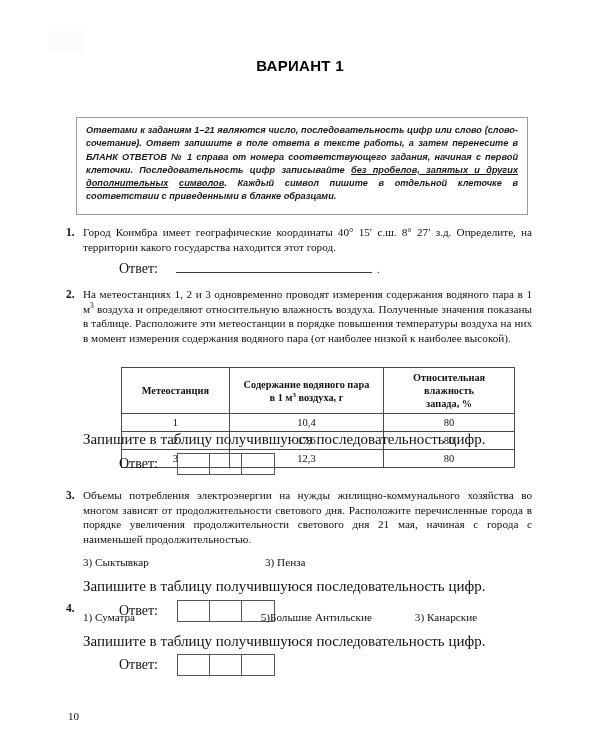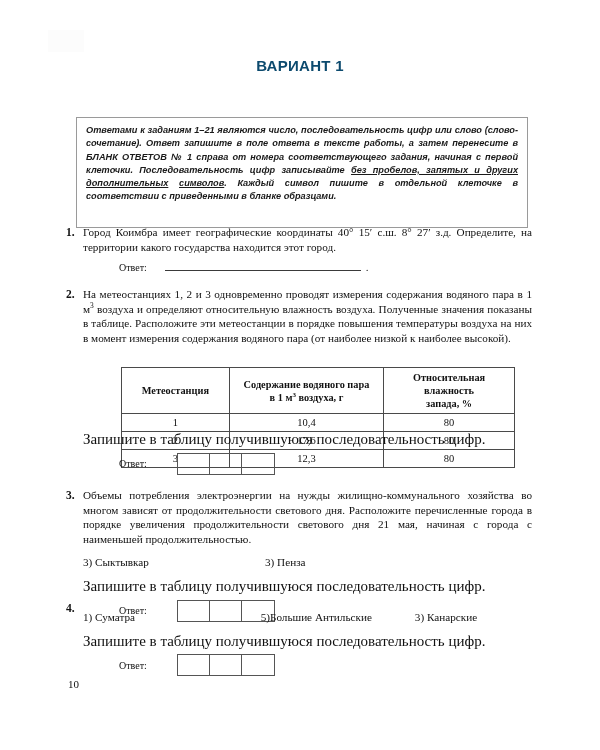--- a/index.html
+++ b/index.html
@@ -28,32 +28,32 @@
   .variant-title {
     position: absolute;
     top: 57px;
     left: 0;
     width: 600px;
     text-align: center;
     font-family: "Liberation Sans", "DejaVu Sans", sans-serif;
     font-weight: bold;
     font-size: 15px;
     letter-spacing: 0.3px;
-    color: #0c4a6e;
+    color: #000000;
   }
 
   
   .instructions {
     position: absolute;
     top: 117px;
     left: 76px;
     width: 452px;
     box-sizing: border-box;
     border: 1px solid #9a9a9a;
-    padding: 6px 9px 23px 9px;
+    padding: 6px 9px 10px 9px;
     font-family: "Liberation Sans", "DejaVu Sans", sans-serif;
     font-style: italic;
     font-weight: bold;
     font-size: 9.2px;
     line-height: 13.3px;
     text-align: justify;
     color: #1a1a1a;
   }
   .instructions u {
     text-decoration: underline;
@@ -90,21 +90,21 @@
   }
 
   
   .answer-line-row {
     margin-top: 7px;
     display: flex;
     align-items: baseline;
     font-size: 11.2px;
   }
   .answer-label {
-    font-size: 10px;
+    font-size: 14px;
     padding-left: 36px;
   }
   .answer-rule {
     display: inline-block;
     width: 196px;
     border-bottom: 1px solid #3a3a3a;
     margin: 0 5px 0 18px;
     height: 9px;
   }
   .answer-period {
@@ -181,21 +181,21 @@
     line-height: 0;
   }
   .col-station { width: 104px; }
   .col-vapor   { width: 160px; }
   .col-hum     { width: 130px; }
 
   
   .page-number {
     position: absolute;
     left: 68px;
-    top: 678px;
+    top: 710px;
     font-size: 11px;
     color: #111;
   }
 
   
   .scan-artifact {
     position: absolute;
     left: 48px;
     top: 30px;
     width: 36px;

